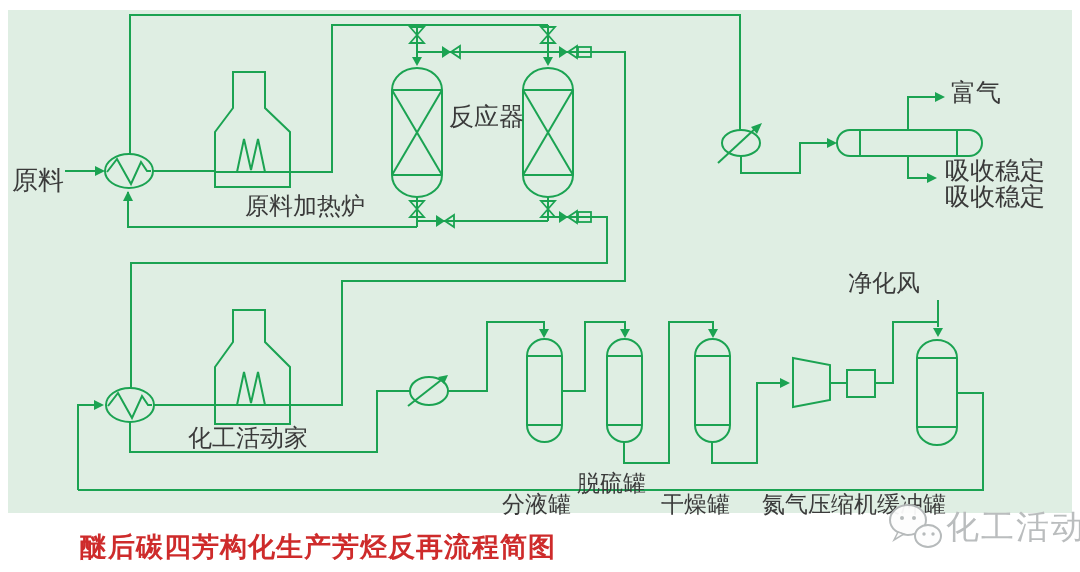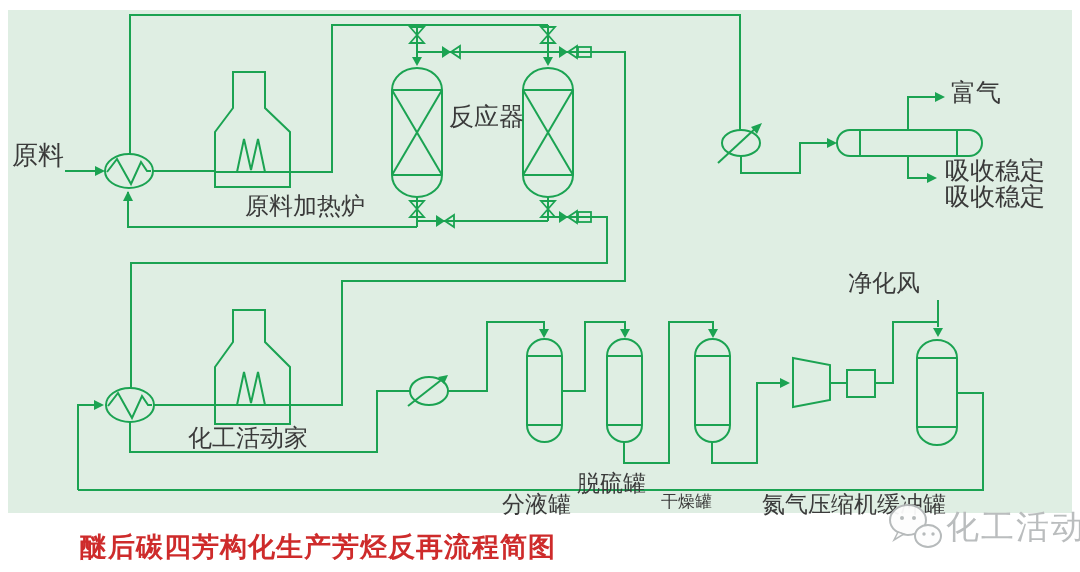--- a/index.html
+++ b/index.html
@@ -207,38 +207,38 @@
       <polygon class="ah" points="94,400 94,410 104,405"></polygon>
       <polygon class="ah" points="448,375 444,384 438,377"></polygon>
       <polygon class="ah" points="539,329 549,329 544,338"></polygon>
       <polygon class="ah" points="620,329 630,329 625,338"></polygon>
       <polygon class="ah" points="708,329 718,329 713,338"></polygon>
       <polygon class="ah" points="780,378 780,388 790,383"></polygon>
       <polygon class="ah" points="933,328 943,328 938,337"></polygon>
     </g>
   </svg>
 
-  <div class="lbl" style="left:12px;top:142px;font-size:26px;">原料</div>
+  <div class="lbl" style="left:12px;top:169px;font-size:26px;font-family:Liberation Mono, monospace;">原料</div>
 
   <div class="lbl" style="left:200px;top:194px;font-size:24px;margin-left:45px;">原料加热炉</div>
 
   <div class="lbl" style="left:449px;top:104px;font-size:25px;">反应器</div>
 
   <div class="lbl" style="left:188px;top:426px;font-size:24px;">化工活动家</div>
 
   <div class="lbl" style="left:951px;top:80px;font-size:25px;">富气</div>
 
   <div class="lbl" style="left:945px;top:158px;font-size:25px;">吸收稳定</div>
   <div class="lbl" style="left:945px;top:184px;font-size:25px;font-family:Liberation Serif, serif;">吸收稳定</div>
 
   <div class="lbl" style="left:848px;top:271px;font-size:24px;">净化风</div>
 
   <div class="lbl" style="left:502px;top:493px;font-size:23px;text-align:center;">分液罐</div>
   <div class="lbl" style="left:577px;top:472px;font-size:23px;">脱硫罐</div>
-  <div class="lbl" style="left:661px;top:493px;font-size:17px;">干燥罐</div>
+  <div class="lbl" style="left:661px;top:493px;font-size:23px;">干燥罐</div>
   <div class="lbl" style="left:762px;top:493px;font-size:23px;">氮气压缩机缓冲罐</div>
 
   <div id="page-title" style="left:80px;top:529px;width:1000px;font-size:27px;">醚后碳四芳构化生产芳烃反再流程简图</div>
 
   <div id="watermark">
     <svg width="62" height="58" viewBox="0 0 62 58">
       <ellipse cx="24" cy="22" rx="18" ry="15" fill="#fdfdfd" stroke="#b3b7b8" stroke-width="2"></ellipse>
       <path d="M14,34 L10,42 L20,36 Z" fill="#fdfdfd" stroke="#b3b7b8" stroke-width="1.5"></path>
       <circle cx="18" cy="20" r="2" fill="#b3b7b8"></circle>
       <circle cx="30" cy="20" r="2" fill="#b3b7b8"></circle>

